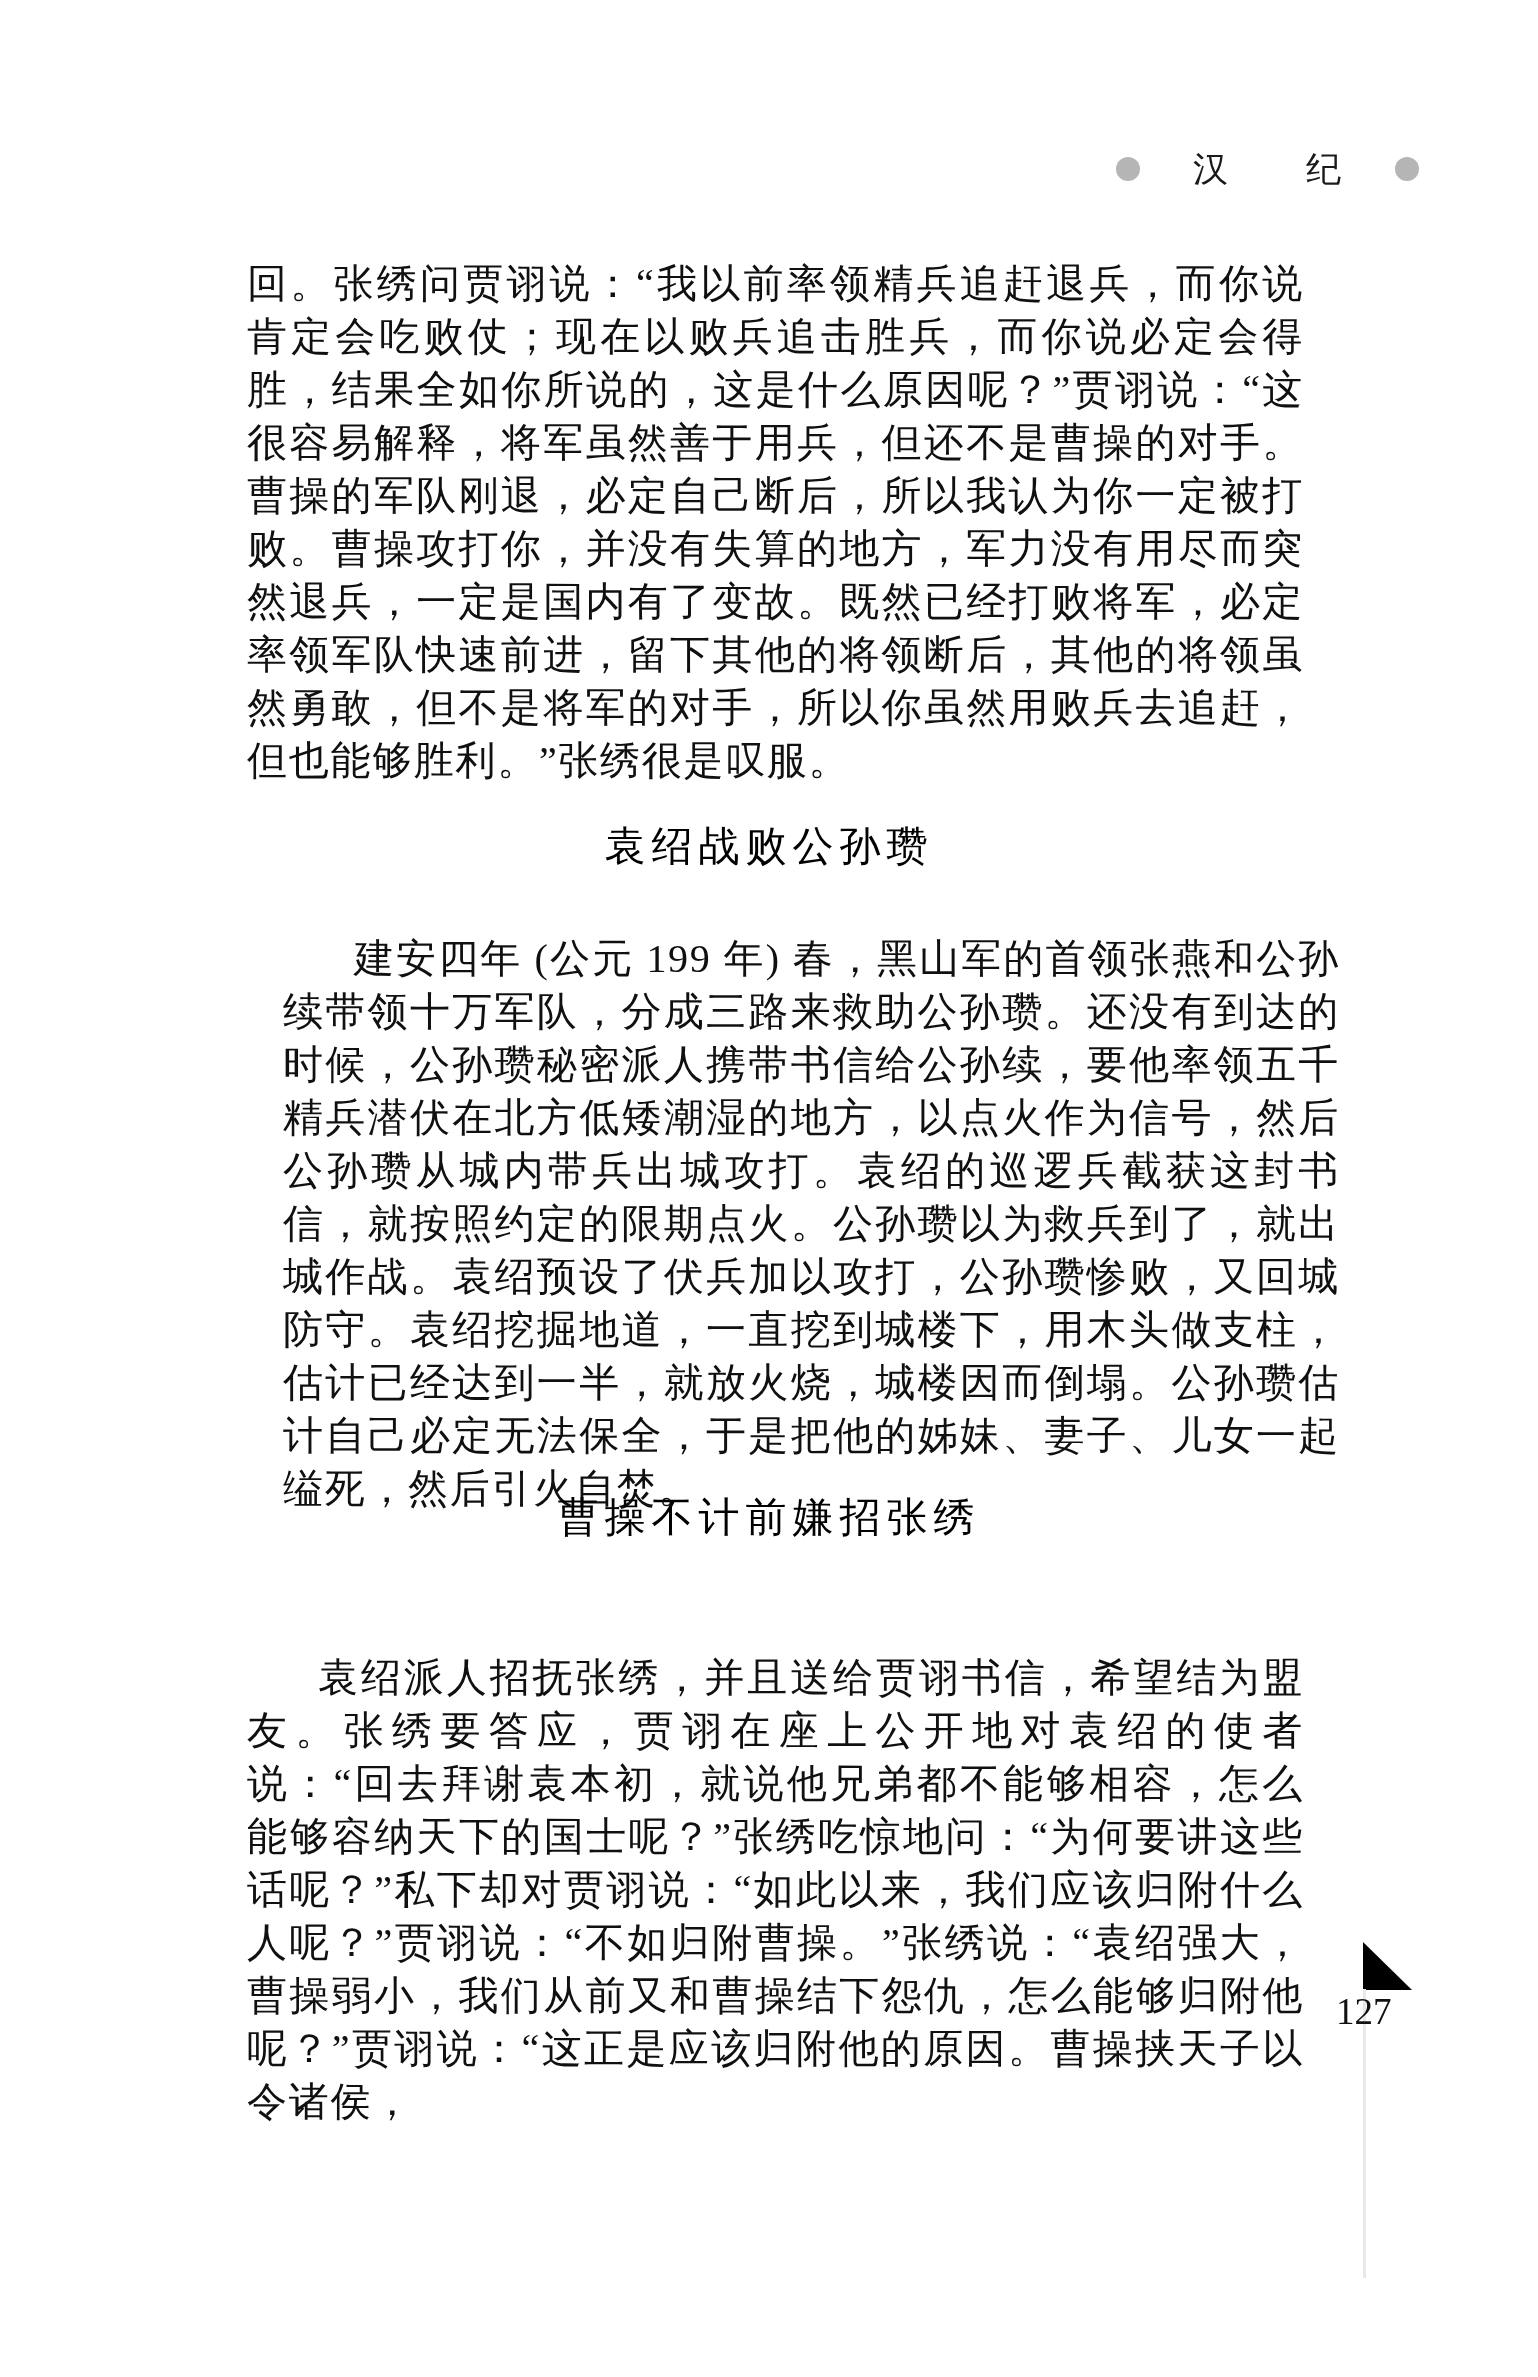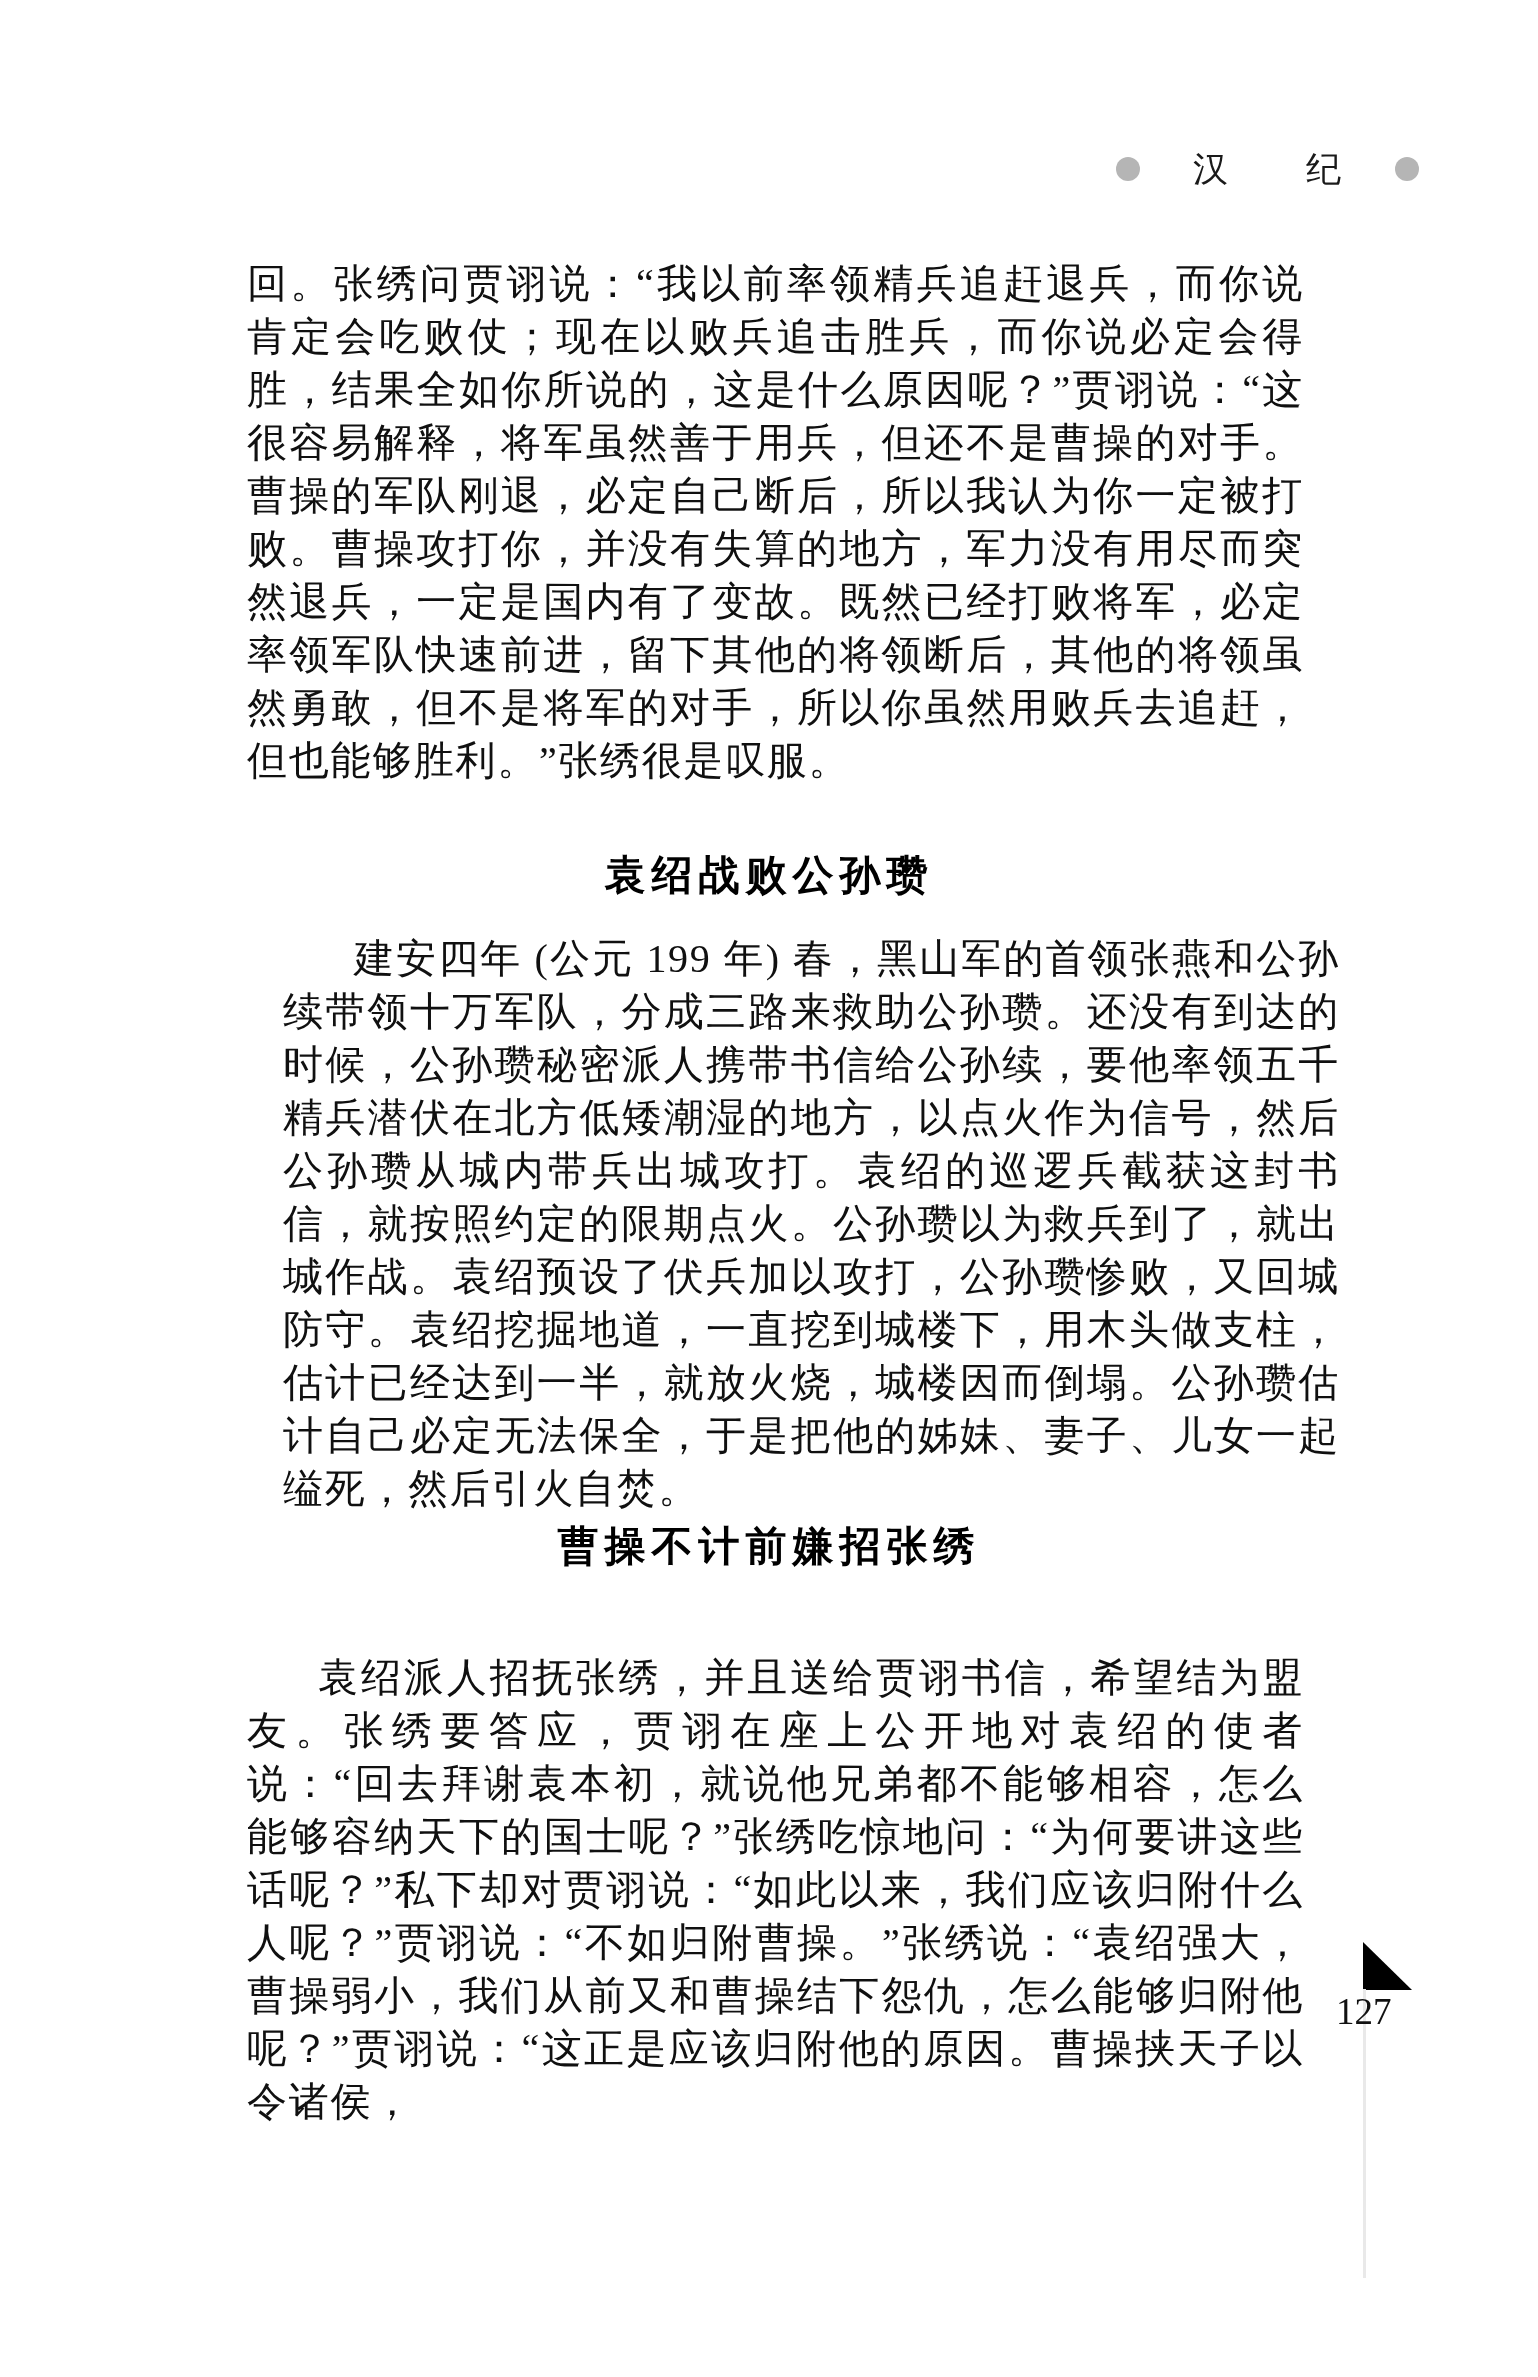--- a/index.html
+++ b/index.html
@@ -57,26 +57,25 @@
   #paragraph2 { top: 932px; margin-left: 36px; }
   #paragraph3 { top: 1651px; }
 
   
   .section-heading {
     position: absolute;
     left: 0;
     width: 1538px;
     text-align: center;
     font-family: "Liberation Sans", "DejaVu Sans", sans-serif;
-    font-weight: 700;
+    font-weight: 400;
     font-size: 41px;
     line-height: 51px;
     letter-spacing: 6px;
     color: #000000;
-    margin-top: 29px;
   }
   #heading1 { top: 821px; }
   #heading2 { top: 1492px; }
 
   
   .corner-triangle {
     position: absolute;
     left: 1363px;
     top: 1942px;
     width: 0;

